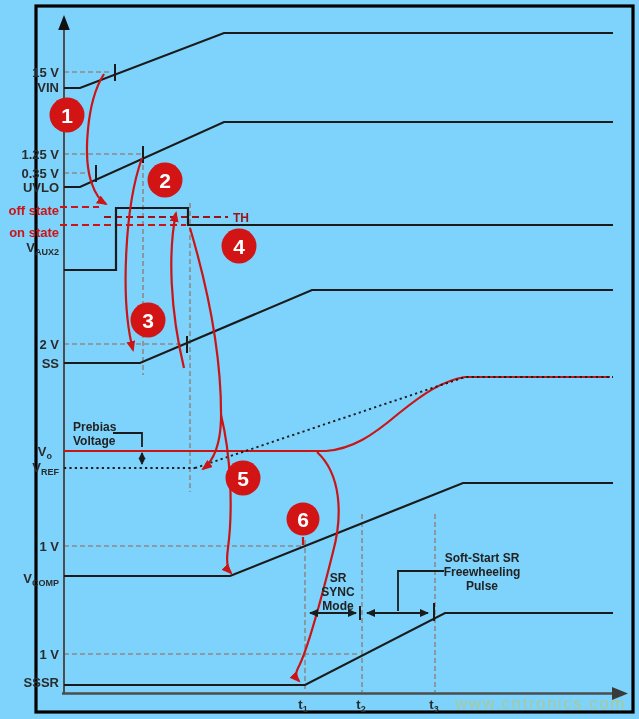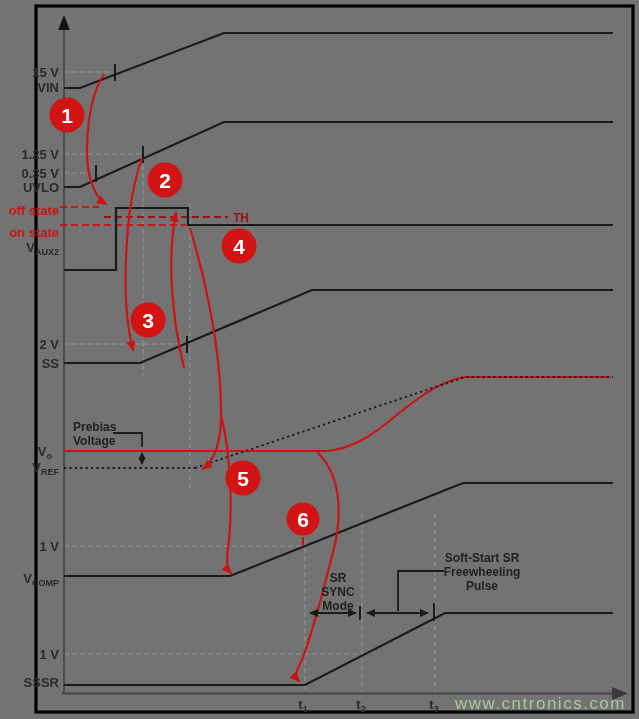--- a/index.html
+++ b/index.html
@@ -1,16 +1,16 @@
 <!DOCTYPE html>
 <html><head>
 <meta charset="utf-8">
 <style>
   html,body{margin:0;padding:0;background:#ffffff;}
-  #stage{position:relative;width:639px;height:719px;background:#737373;overflow:hidden;
+  #stage{position:relative;width:639px;height:719px;background:#7dd3fc;overflow:hidden;
          font-family:"Liberation Sans",sans-serif;}
   svg text{font-family:"Liberation Sans",sans-serif;}
   .lbl{font-size:13px;font-weight:700;fill:#2b2b2b;}
   .lbl-red{font-size:13px;font-weight:700;fill:#cc1414;}
   .lbl-darkred{font-size:12px;font-weight:700;fill:#9b1313;}
   .sub{font-size:9px;font-weight:700;}
   .ann{font-size:12px;font-weight:700;fill:#222;}
   .badge-num{font-size:21px;font-weight:700;fill:#ffffff;}
   .wm{font-size:17px;font-weight:400;fill:#aac89a;letter-spacing:1.5px;}
 </style>

